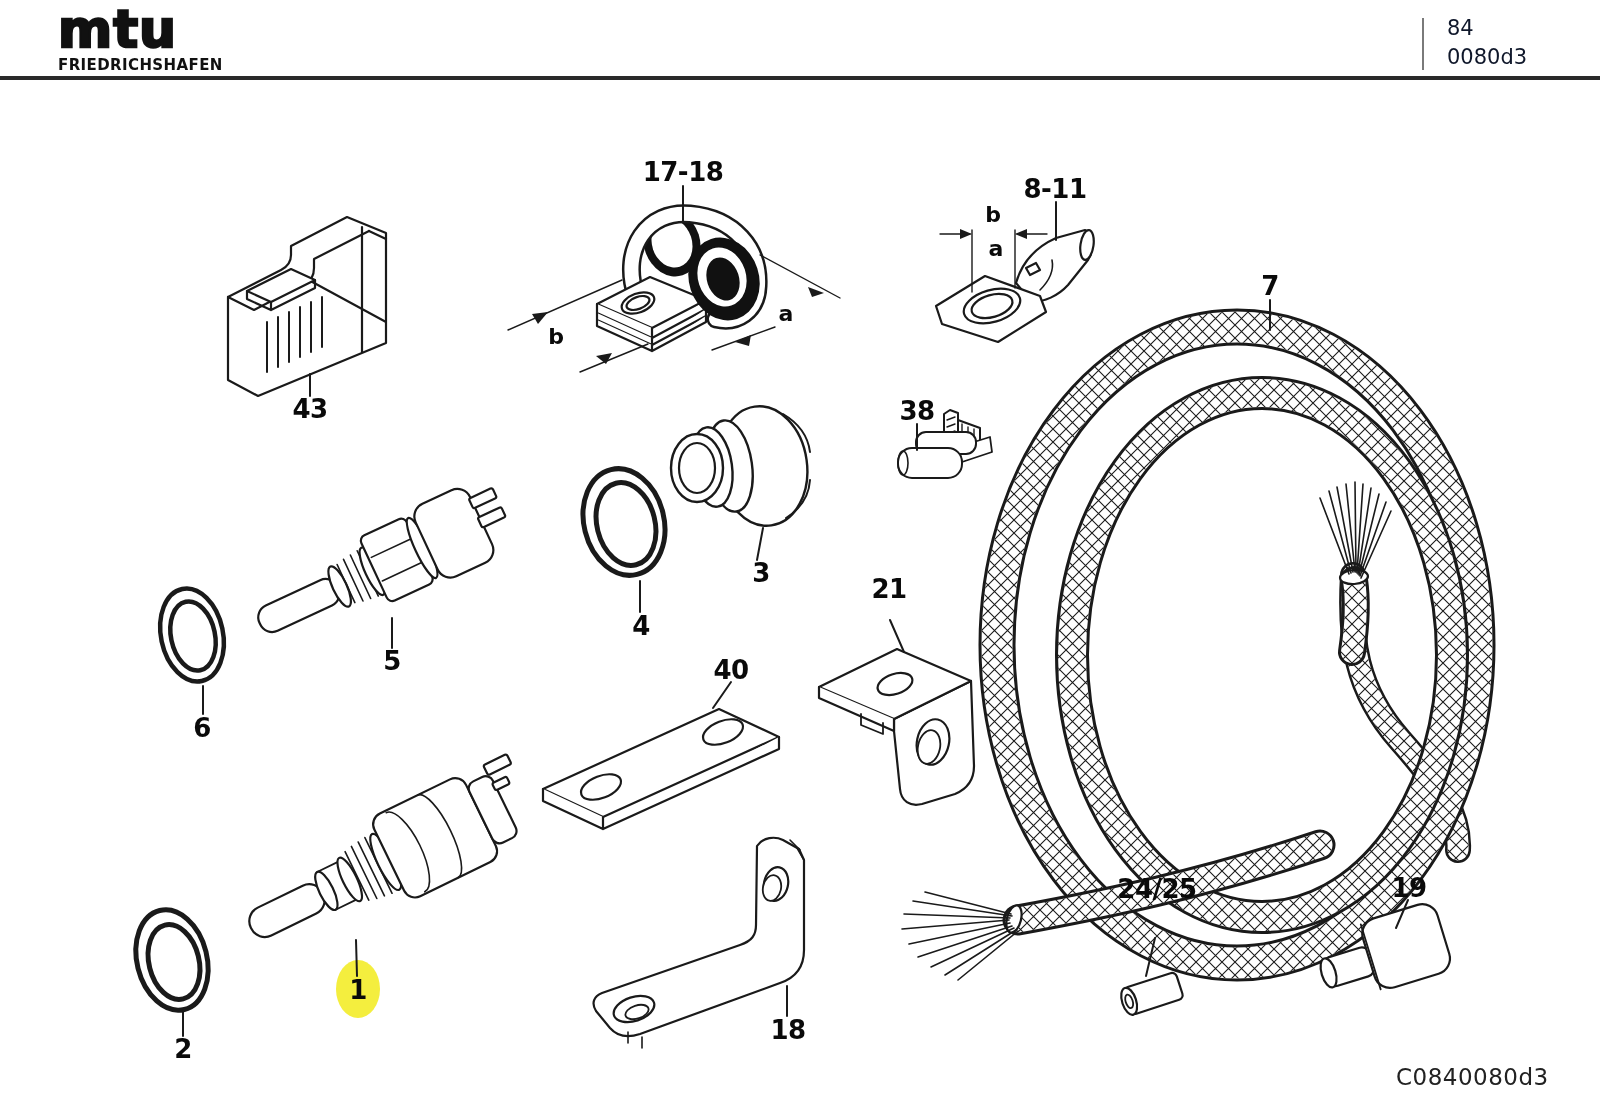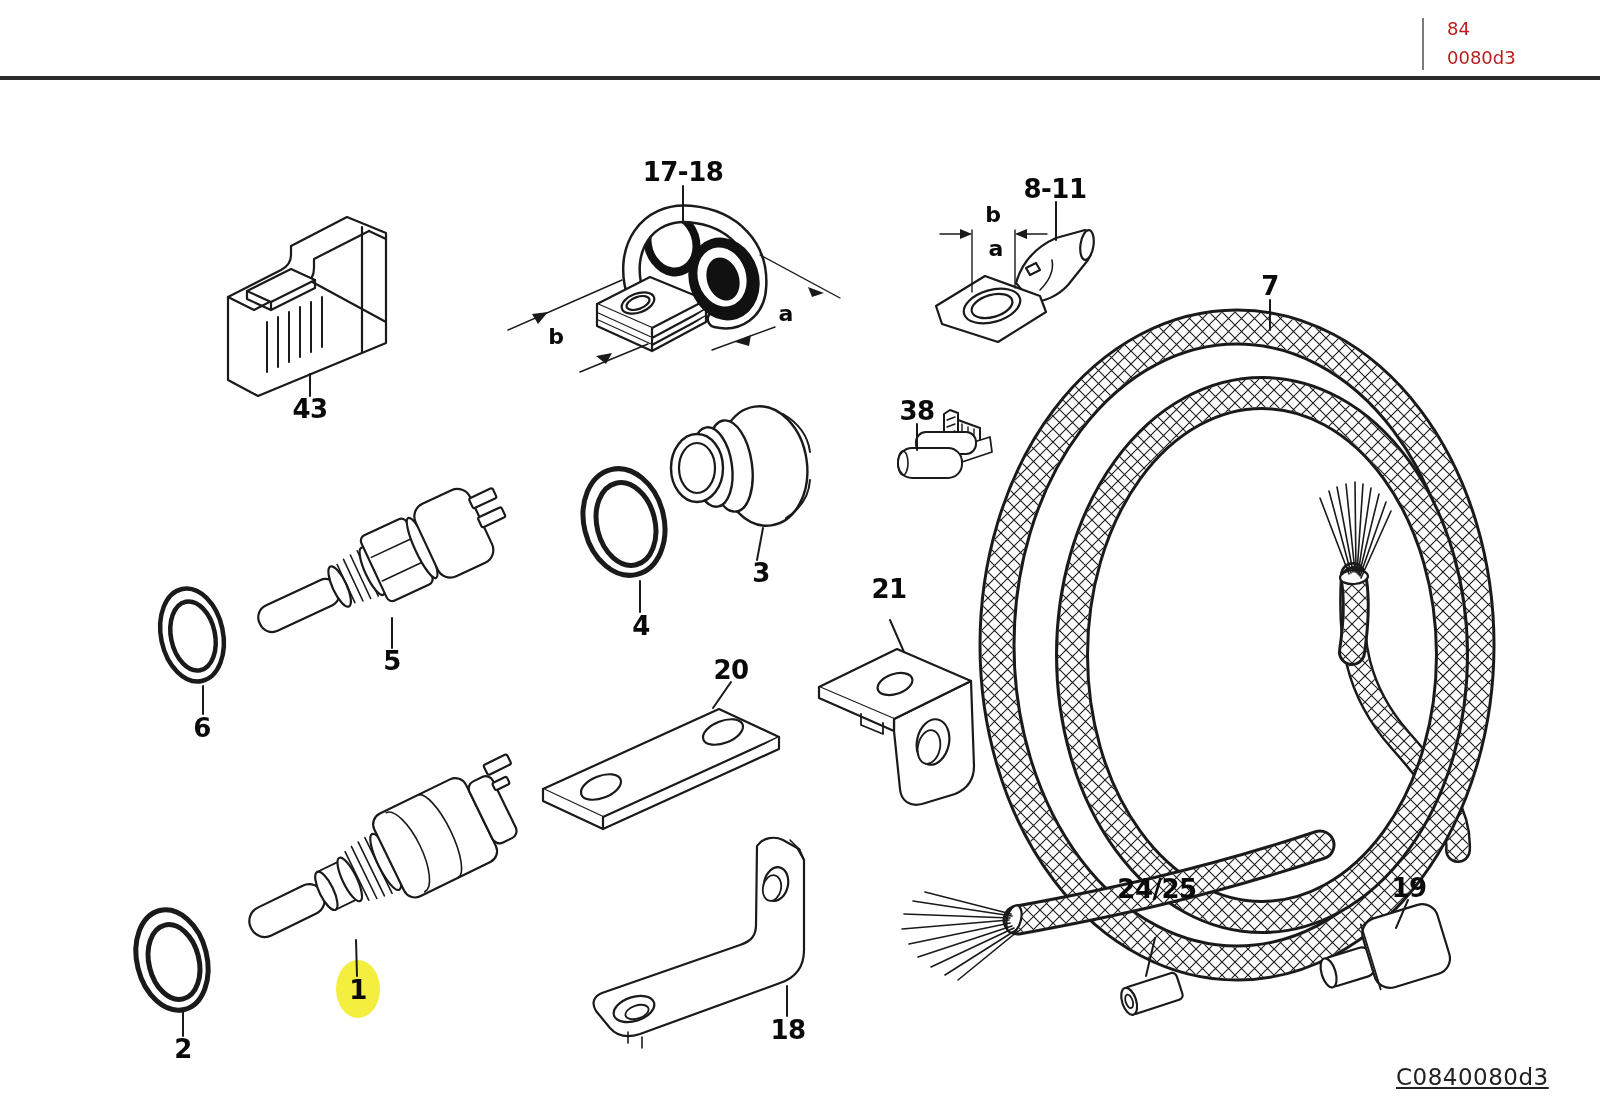--- a/index.html
+++ b/index.html
@@ -4,32 +4,36 @@
 <style>
   html,body{margin:0;padding:0;background:#fff;}
   .page{position:relative;width:1600px;height:1119px;background:#fff;overflow:hidden;
         font-family:"DejaVu Sans","Liberation Sans",sans-serif;color:#111;}
   .logo{position:absolute;left:58px;top:8px;}
   .logo-title{font-weight:bold;font-size:52px;line-height:0.82;letter-spacing:1px;color:#111;
               -webkit-text-stroke:2.5px #111;}
   .logo-sub{font-weight:bold;font-size:15px;letter-spacing:0.4px;margin-top:5px;color:#111;}
   .rule{position:absolute;left:0;top:76px;width:1600px;height:4px;background:#2a2a2a;}
   .vdiv{position:absolute;left:1422px;top:18px;width:2px;height:52px;background:#7a7a7a;}
-  .pagenums{position:absolute;left:1447px;top:14px;font-size:18px;line-height:29px;color:#b91c1c;}
+  .pagenums{position:absolute;left:1447px;top:14px;font-size:21px;line-height:29px;color:#0f172a;}
   .art{position:absolute;left:0;top:0;}
   .callout{position:absolute;transform:translate(-50%,-50%);font-weight:bold;font-size:26px;
            color:#0a0a0a;white-space:nowrap;letter-spacing:-0.5px;}
   .dim-label{position:absolute;transform:translate(-50%,-50%);font-weight:bold;font-size:22px;color:#0a0a0a;}
-  .drawing-code{position:absolute;left:1396px;top:1064px;font-size:23px;letter-spacing:0.5px;color:#222;text-decoration:underline;}
+  .drawing-code{position:absolute;left:1396px;top:1064px;font-size:23px;letter-spacing:0.5px;color:#222;}
 </style>
 </head>
 <body>
 
 <div class="page">
 
+  <div class="logo">
+    <div class="logo-title">mtu</div>
+    <div class="logo-sub">FRIEDRICHSHAFEN</div>
+  </div>
   <div class="vdiv"></div>
   <div class="pagenums">
     <div>84</div>
     <div>0080d3</div>
   </div>
   <div class="rule"></div>
 
   <svg class="art" width="1600" height="1119" viewBox="0 0 1600 1119" stroke-linecap="round" stroke-linejoin="round">
     <defs>
       <pattern id="braid" width="13" height="13" patternUnits="userSpaceOnUse">
@@ -287,21 +291,21 @@
   <div class="callout" style="left:358px;top:990px">1</div>
   <div class="callout" style="left:183px;top:1049px">2</div>
   <div class="callout" style="left:761px;top:573px">3</div>
   <div class="callout" style="left:641px;top:626px">4</div>
   <div class="callout" style="left:392px;top:661px">5</div>
   <div class="callout" style="left:202px;top:728px">6</div>
   <div class="callout" style="left:1270px;top:286px">7</div>
   <div class="callout" style="left:1055px;top:189px">8-11</div>
   <div class="callout" style="left:683px;top:172px">17-18</div>
   <div class="callout" style="left:788px;top:1030px">18</div>
-  <div class="callout" style="left:731px;top:670px">20</div>
+  <div class="callout" style="left:731px;top:670px">40</div>
   <div class="callout" style="left:889px;top:589px">21</div>
   <div class="callout" style="left:917px;top:411px">38</div>
   <div class="callout" style="left:310px;top:409px">43</div>
   <div class="callout" style="left:1157px;top:889px">24/25</div>
   <div class="callout" style="left:1409px;top:888px">19</div>
 
   <div class="dim-label" style="left:556px;top:336px">b</div>
   <div class="dim-label" style="left:786px;top:313px">a</div>
   <div class="dim-label" style="left:993px;top:214px">b</div>
   <div class="dim-label" style="left:996px;top:248px">a</div>

